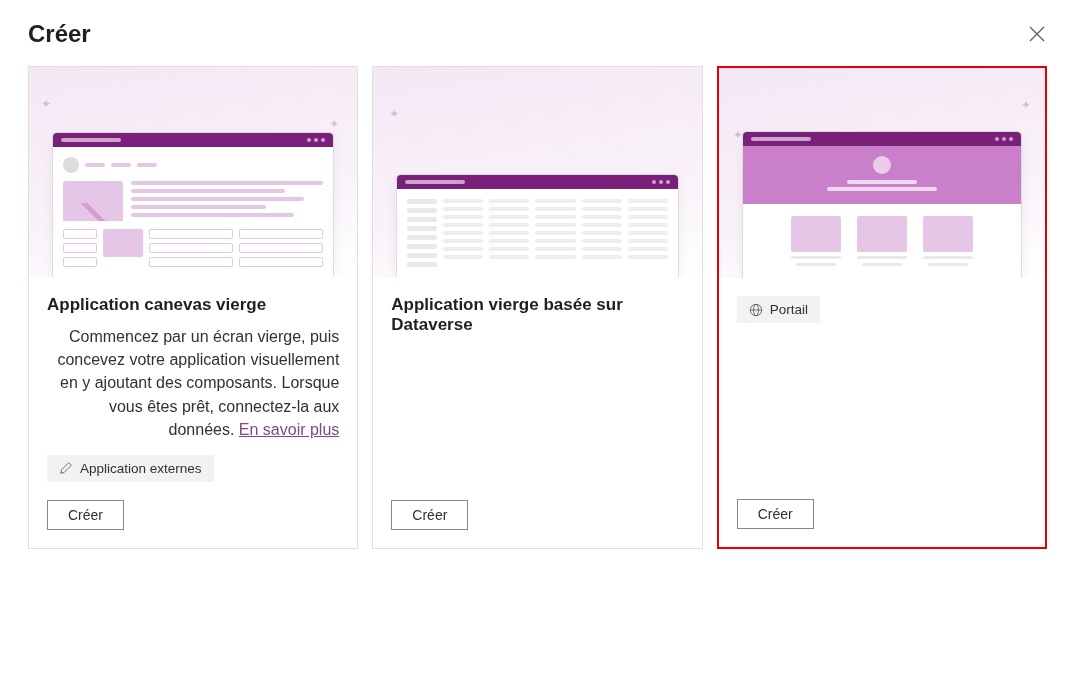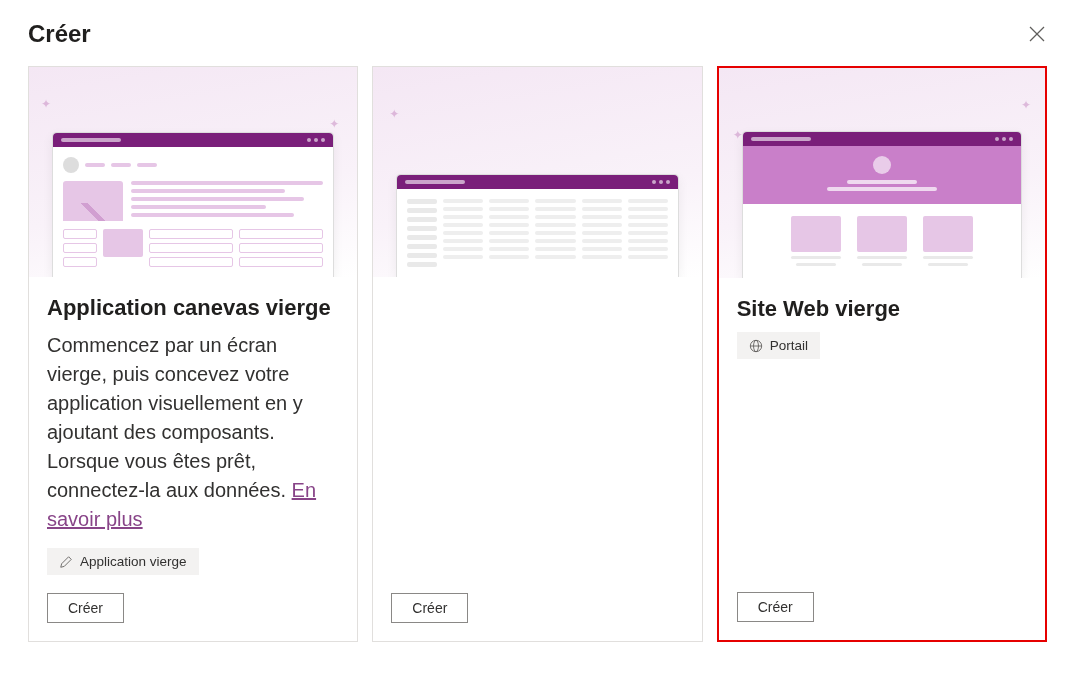--- a/index.html
+++ b/index.html
@@ -41,22 +41,22 @@
   
   .ws-hero{background:#c97fc9;padding:10px;text-align:center;}
   .ws-av{width:18px;height:18px;border-radius:50%;background:rgba(255,255,255,.6);margin:0 auto 6px;}
   .ws-hl{height:4px;background:rgba(255,255,255,.7);border-radius:2px;margin:3px auto;}
   .ws-cards{display:flex;gap:16px;padding:12px;justify-content:center;}
   .ws-c{display:flex;flex-direction:column;gap:4px;align-items:center;}
   .ws-cimg{width:50px;height:36px;background:#e6c6e6;border-radius:2px;}
   .ws-cl{width:50px;height:3px;background:#e9e9e9;border-radius:2px;}
   
   .cbody{padding:18px 18px 0;flex:1;display:flex;flex-direction:column;}
-  .ctitle{font-size:22px;font-weight:600;margin-bottom:10px;color:#201f1e;}
-  .cdesc{font-size:20px;line-height:1.45;color:#323130;margin-bottom:14px;}
+  .ctitle{font-size:17px;font-weight:600;margin-bottom:10px;color:#201f1e;}
+  .cdesc{font-size:16px;line-height:1.45;color:#323130;margin-bottom:14px;text-align:right;}
   .cdesc a{color:#884488;text-decoration:underline;}
   .tag{display:inline-flex;align-items:center;gap:7px;background:#f3f2f1;border:none;padding:6px 12px;font-size:13.5px;color:#323130;width:fit-content;}
   .tag svg{width:14px;height:14px;stroke:#605e5c;fill:none;}
   .cfoot{padding:18px;}
   .btn{border:1px solid #8a8886;background:#fff;padding:6px 20px;font-size:14px;cursor:pointer;color:#323130;}
 </style>
 </head>
 <body>
 
 <div class="header">
@@ -120,21 +120,21 @@
         </div>
       </div>
     </div>
     <div class="cbody">
       <div class="ctitle">Application canevas vierge</div>
       <div class="cdesc"><span>Commencez par un écran vierge, puis concevez votre application visuellement en y ajoutant des composants. Lorsque vous êtes prêt, connectez-la aux données. </span><a href="#">En savoir plus</a></div>
       <div class="tag">
         <svg viewBox="0 0 16 16">
             <path d="M2 14l1-4 8-8 3 3-8 8-4 1z" stroke-width="1"></path>
           </svg>
-        <span>Application vierge</span>
+        <span>Application externes</span>
       </div>
     </div>
     <div class="cfoot"><button class="btn">Créer</button></div>
   </div>
 
   <div class="card">
     <div class="thumb">
       <span class="sparkle" style="top:40px;left:16px;">✦</span>
       <div class="mockwin">
         <div class="mockbar">
@@ -213,20 +213,21 @@
                   <div class="cell"></div>
                   <div class="cell"></div>
                   <div class="cell"></div>
                 </div>
             </div>
           </div>
         </div>
       </div>
     </div>
     <div class="cbody">
+      <div class="ctitle">Application vierge basée sur Dataverse</div>
     </div>
     <div class="cfoot"><button class="btn">Créer</button></div>
   </div>
 
   <div class="card highlight">
     <div class="thumb">
       <span class="sparkle" style="top:30px;right:14px;">✦</span>
       <span class="sparkle" style="top:60px;left:14px;">✦</span>
       <div class="mockwin">
         <div class="mockbar">
@@ -255,21 +256,20 @@
             </div>
           <div class="ws-c">
               <div class="ws-cimg"></div>
               <div class="ws-cl"></div>
               <div class="ws-cl" style="width:40px"></div>
             </div>
         </div>
       </div>
     </div>
     <div class="cbody">
-      <div class="ctitle">Site Web vierge</div>
       <div class="tag">
         <svg viewBox="0 0 16 16">
             <circle cx="8" cy="8" r="6.5" stroke-width="1"></circle>
             <ellipse cx="8" cy="8" rx="2.8" ry="6.5" stroke-width="1"></ellipse>
             <line x1="1.5" y1="8" x2="14.5" y2="8" stroke-width="1"></line>
           </svg>
         <span>Portail</span>
       </div>
     </div>
     <div class="cfoot"><button class="btn">Créer</button></div>

